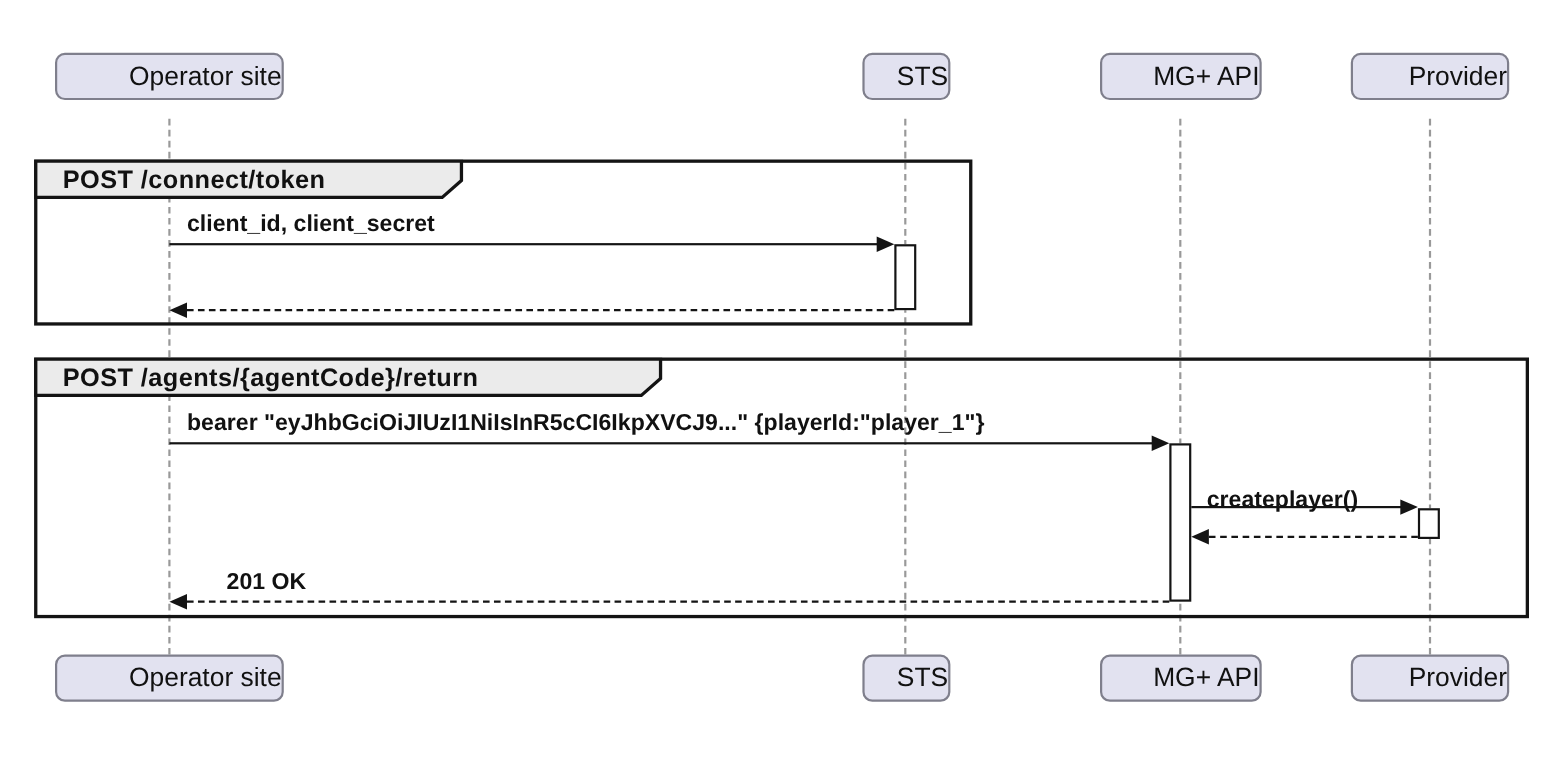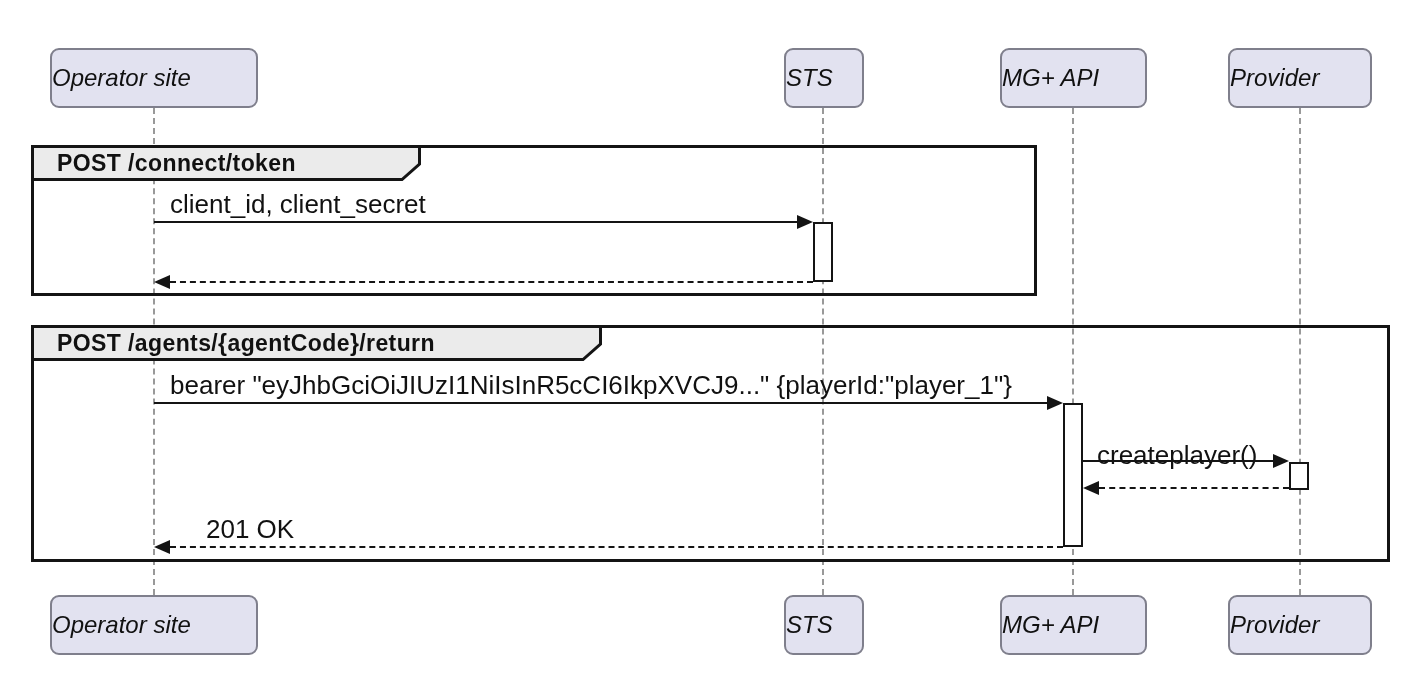--- a/index.html
+++ b/index.html
@@ -13,54 +13,54 @@
     --text:#111111;
     --background:#FFFFFF;
   }
   *{margin:0;padding:0;box-sizing:border-box;}
   html,body{background:var(--background);}
   body{font-family:"Liberation Sans","DejaVu Sans",sans-serif;color:var(--text);}
   .diagram{position:relative;width:1411px;height:699px;background:var(--background);overflow:hidden;}
 
   .lifeline{position:absolute;width:0;border-left:2px dashed var(--lifeline);top:108px;height:487px;}
 
-  .pbox{position:absolute;height:60px;background:var(--participant_fill);
+  .pbox{position:absolute;height:43px;background:var(--participant_fill);
         border:2.5px solid var(--participant_border);border-radius:9px;
-        display:flex;align-items:center;justify-content:flex-start;
-        font-size:24px;white-space:nowrap;font-style:italic;}
+        display:flex;align-items:center;justify-content:flex-end;
+        font-size:24px;white-space:nowrap;}
 
   .frame{position:absolute;border:3px solid var(--frame_border);}
   .frame-tab-svg{position:absolute;left:-3px;top:-3px;display:block;}
   .frame-title{position:absolute;left:23px;top:-2px;height:34px;line-height:34px;
                font-weight:bold;font-size:23px;letter-spacing:.4px;white-space:nowrap;}
 
   .activation{position:absolute;width:20px;background:var(--activation_fill);
               border:2px solid var(--frame_border);}
 
   .msg-line{position:absolute;height:0;border-top:2px solid var(--arrow);}
   .msg-line.dashed{border-top-style:dashed;}
   .arrow-right{position:absolute;width:0;height:0;
                border-top:7px solid transparent;border-bottom:7px solid transparent;
                border-left:16px solid var(--arrow);}
   .arrow-left{position:absolute;width:0;height:0;
               border-top:7px solid transparent;border-bottom:7px solid transparent;
               border-right:16px solid var(--arrow);}
-  .msg-label{position:absolute;font-size:26px;line-height:26px;white-space:nowrap;}
+  .msg-label{position:absolute;font-size:21px;line-height:26px;white-space:nowrap;font-weight:bold;}
 </style>
 </head>
 <body>
 
 <div class="diagram">
 
   <div class="lifeline" style="left:153px"></div>
   <div class="lifeline" style="left:822px"></div>
   <div class="lifeline" style="left:1072px"></div>
   <div class="lifeline" style="left:1299px"></div>
 
-  <div class="frame" style="left:31px;top:145px;width:1006px;height:151px">
+  <div class="frame" style="left:31px;top:145px;width:853px;height:151px">
     <svg class="frame-tab-svg" width="392" height="37">
       <polygon points="1.5,1.5 388.5,1.5 388.5,19 371,34.5 1.5,34.5" fill="var(--frame_label_fill)" stroke="var(--frame_border)" stroke-width="3"></polygon>
     </svg>
     <div class="frame-title">POST /connect/token</div>
   </div>
 
   <div class="frame" style="left:31px;top:325px;width:1359px;height:237px">
     <svg class="frame-tab-svg" width="573" height="37">
       <polygon points="1.5,1.5 569.5,1.5 569.5,19 552,34.5 1.5,34.5" fill="var(--frame_label_fill)" stroke="var(--frame_border)" stroke-width="3"></polygon>
     </svg>

